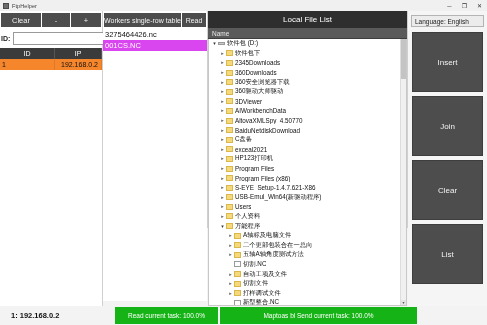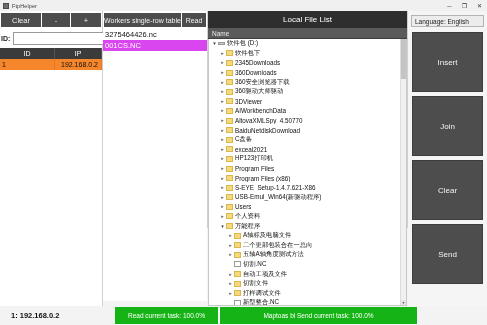--- a/index.html
+++ b/index.html
@@ -373,21 +373,21 @@
   </div>
 
   <div class="actions">
     <div class="langsel">
       <span>Language: English</span>
 
     </div>
     <div class="abtn">Insert</div>
     <div class="abtn">Join</div>
     <div class="abtn">Clear</div>
-    <div class="abtn">Send</div>
+    <div class="abtn">List</div>
   </div>
 
   <div class="status">
     <div class="st-ip">1: 192.168.0.2</div>
     <div class="st-bar a">Read current task: 100.0%</div>
     <div class="st-bar b">Maptoas bl Send current task: 100.0%</div>
     <div class="st-tail"></div>
   </div>
 
 </div>

